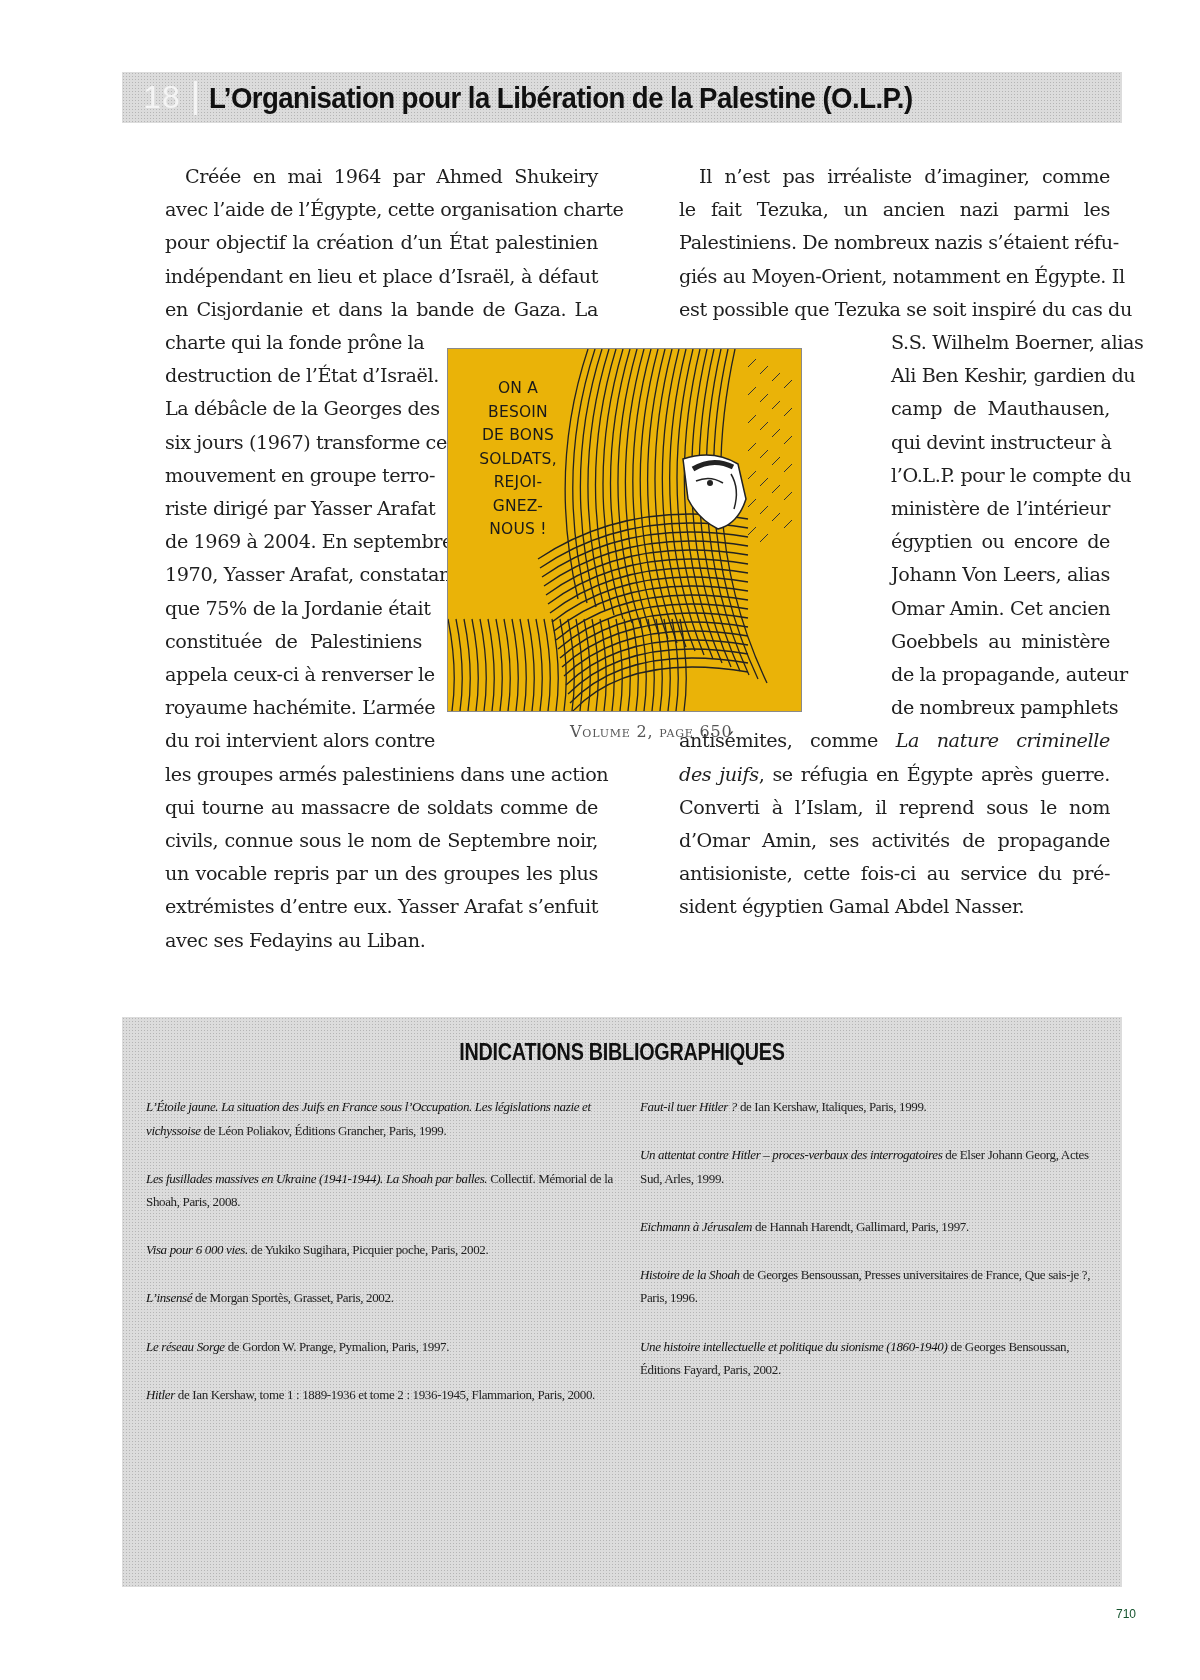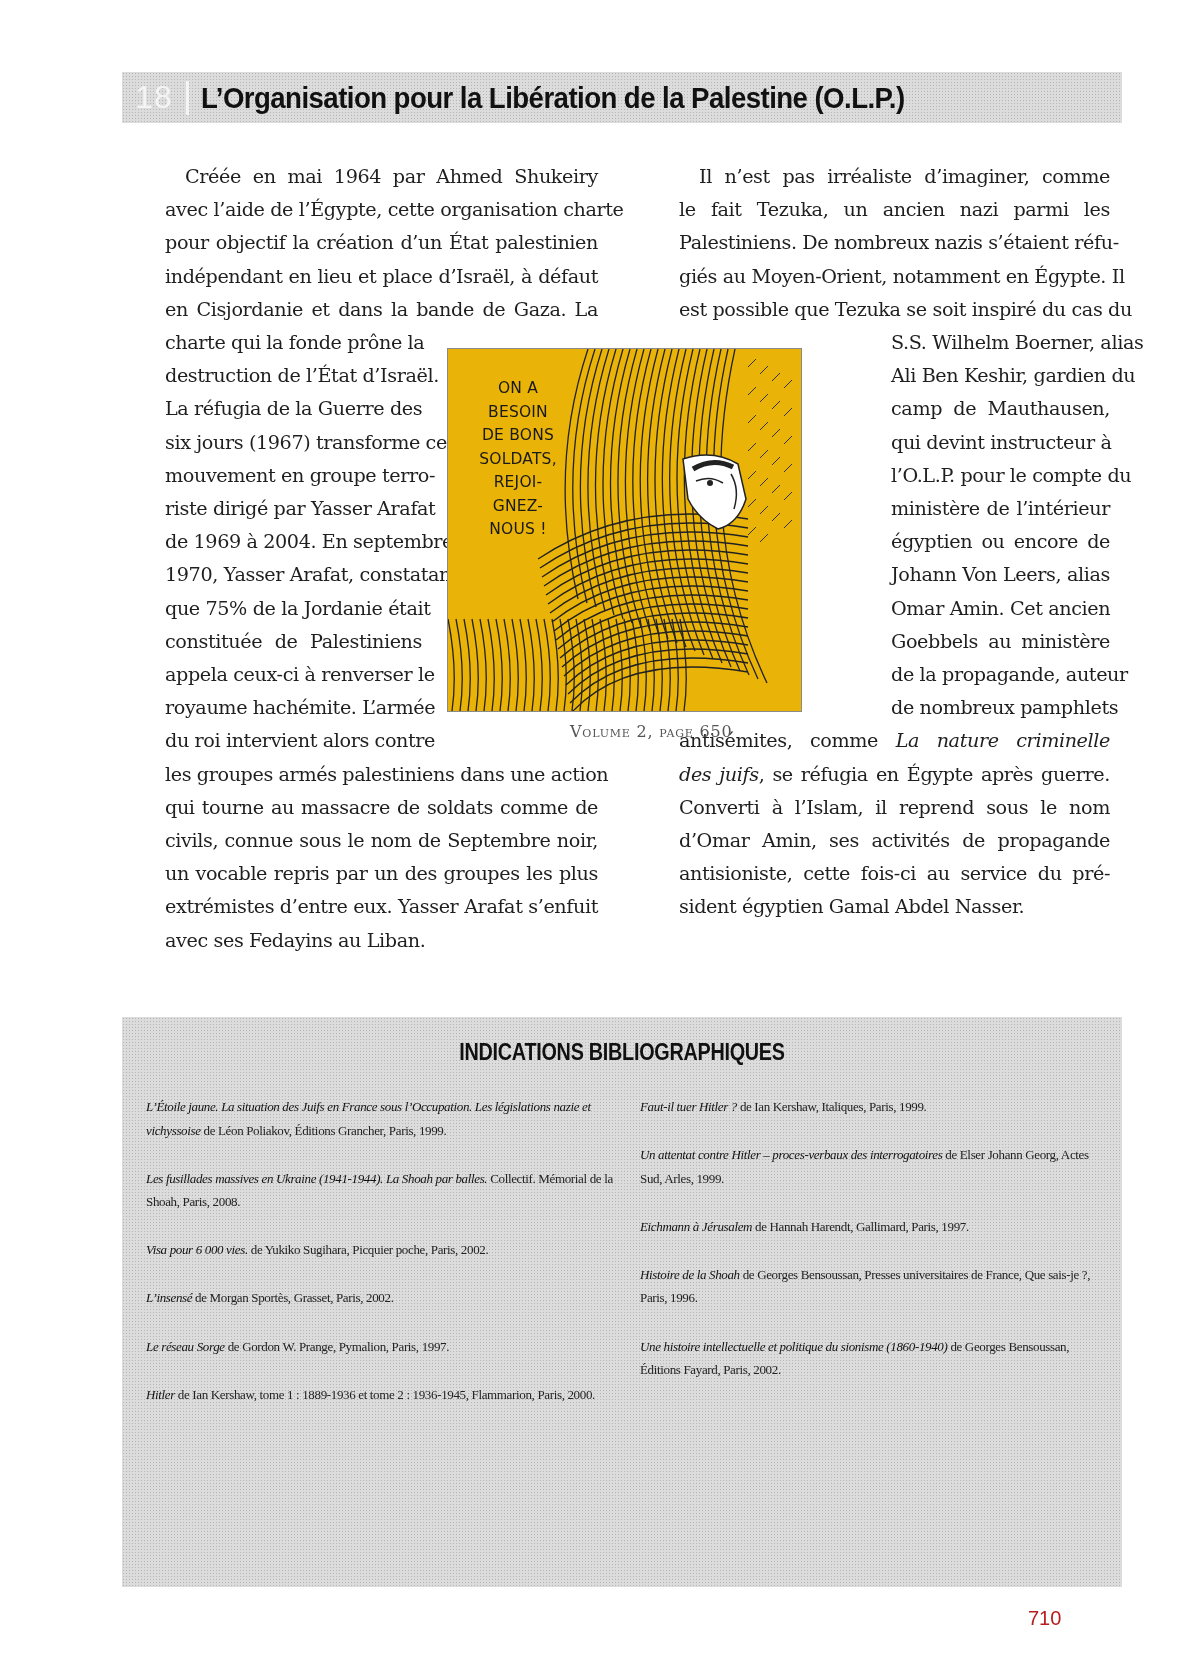--- a/index.html
+++ b/index.html
@@ -6,21 +6,21 @@
   body { width:1200px; height:1680px; position:relative; overflow:hidden; color:#1d1d1b; }
 
   .dots {
     background-color:#dcdcdc;
     background-image: radial-gradient(#b5b5b5 0.6px, transparent 0.9px);
     background-size: 3px 3px;
   }
 
   
   #title-bar { position:absolute; left:122px; top:72px; width:1000px; height:51px; display:flex; align-items:center; }
-  #chapter-number { font-family:"Liberation Sans", sans-serif; font-size:32px; color:#f4f4f4; width:52px; text-align:center; margin-left:6px; letter-spacing:1px; }
+  #chapter-number { font-family:"Liberation Sans", sans-serif; font-size:32px; color:#f4f4f4; width:52px; text-align:center; margin-left:14px; letter-spacing:1px; }
   #title-sep { width:3px; height:34px; background:#f4f4f4; margin:0 12px 0 6px; }
   #chapter-title { font-family:"Liberation Sans", sans-serif; font-weight:bold; font-size:30px; color:#111; letter-spacing:-0.6px; transform:scaleX(0.92); transform-origin:left center; white-space:nowrap; }
 
   
   .col { position:absolute; font-family:"DejaVu Serif", serif; font-size:19.2px; line-height:33.2px; color:#1f1f1f; letter-spacing:-0.4px; }
   .line { display:block; text-align:justify; text-align-last:justify; white-space:nowrap;margin-left:43px; }
   .line.last { text-align-last:left; }
   .indent { text-indent:20px; }
   .col i { font-style:italic; }
 
@@ -37,21 +37,21 @@
 
   
   #biblio { position:absolute; left:122px; top:1017px; width:1000px; height:570px; }
   #biblio-title { position:absolute; left:0; right:0; top:22px; text-align:center; font-family:"Liberation Sans", sans-serif; font-weight:bold; font-size:23px; color:#111; transform:scaleX(0.86); letter-spacing:-0.3px; }
   .bib-col { position:absolute; top:78px; font-family:Liberation Serif, serif; font-size:13px; line-height:23.6px; color:#222; letter-spacing:-0.35px; }
   #bib-left { left:24px; width:470px; }
   #bib-right { left:518px; width:470px; }
   .bib-entry { margin:0 0 24.5px 0; }
   .bib-entry i { font-style:italic; color:#111; }
 
-  #page-number { position:absolute; left:1028px; top:1607px; font-family:"Liberation Sans", sans-serif; font-size:20px; color:#b91c1c; }
+  #page-number { position:absolute; left:1116px; top:1607px; font-family:"Liberation Sans", sans-serif; font-size:12px; color:#14532d; }
 </style>
 </head>
 <body>
 
 <div id="title-bar" class="dots">
   <span id="chapter-number">18</span>
   <span id="title-sep"></span>
   <span id="chapter-title">L’Organisation pour la Libération de la Palestine (O.L.P.)</span>
 </div>
 
@@ -59,21 +59,21 @@
   <div>
     <span class="line indent">Créée en mai 1964 par Ahmed Shukeiry</span>
     <span class="line">avec l’aide de l’Égypte, cette organisation charte</span>
     <span class="line">pour objectif la création d’un État palestinien</span>
     <span class="line">indépendant en lieu et place d’Israël, à défaut</span>
     <span class="line">en Cisjordanie et dans la bande de Gaza. La</span>
   </div>
   <div class="narrow-left">
     <span class="line last">charte qui la fonde prône la</span>
     <span class="line last">destruction de l’État d’Israël.</span>
-    <span class="line">La réfugia de la Guerre des</span>
+    <span class="line">La débâcle de la Georges des</span>
     <span class="line">six jours (1967) transforme ce</span>
     <span class="line">mouvement en groupe terro-</span>
     <span class="line">riste dirigé par Yasser Arafat</span>
     <span class="line">de 1969 à 2004. En septembre</span>
     <span class="line">1970, Yasser Arafat, constatant</span>
     <span class="line">que 75% de la Jordanie était</span>
     <span class="line">constituée de Palestiniens</span>
     <span class="line">appela ceux-ci à renverser le</span>
     <span class="line">royaume hachémite. L’armée</span>
     <span class="line last">du roi intervient alors contre</span>

